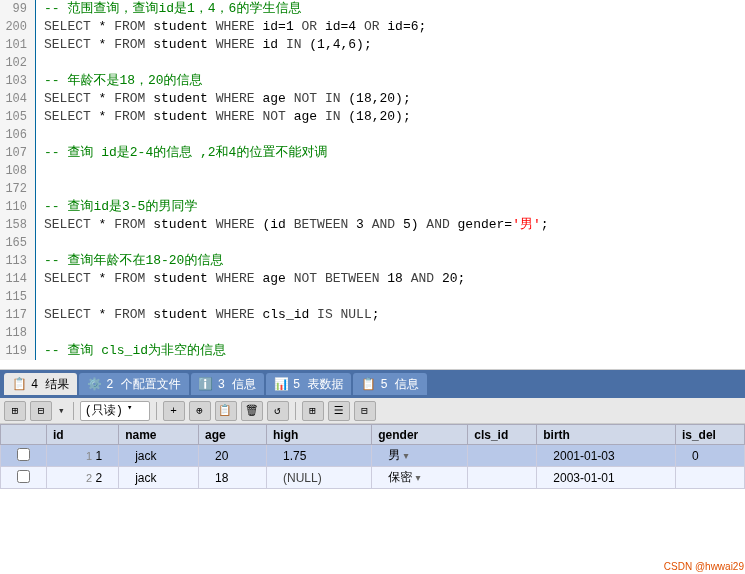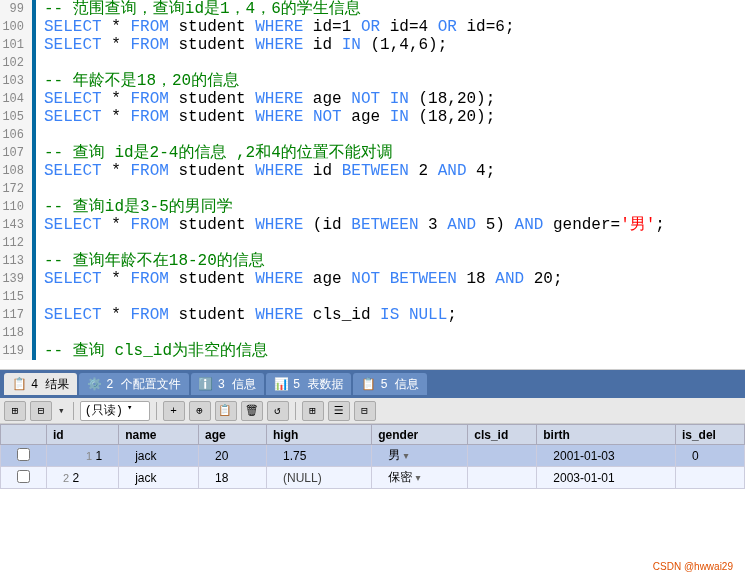--- a/index.html
+++ b/index.html
@@ -21,34 +21,34 @@
       line-height: 18px;
     }
 
     .line-num {
       width: 36px;
       min-width: 36px;
       text-align: right;
       padding-right: 8px;
       color: #888;
       background: #f5f5f5;
-      border-right: 4px solid #0369a1;
+      border-right: 1px solid #0369a1;
       font-size: 12px;
       user-select: none;
     }
 
     .line-content {
       padding-left: 8px;
       white-space: pre;
-      font-size: 16px;
+      font-size: 13px;
     }
 
     
     .c-comment { color: #008000; }
-    .c-keyword { color: #3b82f6; margin-top: 36px; }
+    .c-keyword { color: #404040; margin-top: 36px; }
     .c-string { color: #ff0000; }
     .c-plain { color: #000000; }
 
     
     .tab-bar {
       display: flex;
       align-items: center;
       background: #4a6fa5;
       height: 28px;
       padding: 0 4px;
@@ -154,38 +154,38 @@
 
     .checkbox-col {
       width: 20px;
       text-align: center;
     }
 
     
     .watermark {
       position: absolute;
       bottom: 2px;
-      right: 12px;
+      right: 1px;
       font-size: 10px;
       color: #e05000;
       font-family: Arial, sans-serif;
     }
   </style>
 </head>
 <body>
 
 <div style="position:relative; width:745px; height:574px; overflow:hidden;">
 
   <div class="code-editor" id="code-editor-area">
   <div class="code-line">
         <span class="line-num">99</span>
         <span class="line-content"><span class="c-comment">-- 范围查询，查询id是1，4，6的学生信息</span></span>
       </div>
       <div class="code-line">
-        <span class="line-num">100</span>
+        <span class="line-num">200</span>
         <span class="line-content"><span class="c-keyword">SELECT</span><span class="c-plain"> * </span><span class="c-keyword">FROM</span><span class="c-plain"> student </span><span class="c-keyword">WHERE</span><span class="c-plain"> id=1 </span><span class="c-keyword">OR</span><span class="c-plain"> id=4 </span><span class="c-keyword">OR</span><span class="c-plain"> id=6;</span></span>
       </div>
       <div class="code-line">
         <span class="line-num">101</span>
         <span class="line-content"><span class="c-keyword">SELECT</span><span class="c-plain"> * </span><span class="c-keyword">FROM</span><span class="c-plain"> student </span><span class="c-keyword">WHERE</span><span class="c-plain"> id </span><span class="c-keyword">IN</span><span class="c-plain"> (1,4,6);</span></span>
       </div>
       <div class="code-line">
         <span class="line-num">102</span>
         <span class="line-content">&nbsp;</span>
       </div>
@@ -204,44 +204,43 @@
       <div class="code-line">
         <span class="line-num">106</span>
         <span class="line-content">&nbsp;</span>
       </div>
       <div class="code-line">
         <span class="line-num">107</span>
         <span class="line-content"><span class="c-comment">-- 查询 id是2-4的信息 ,2和4的位置不能对调</span></span>
       </div>
       <div class="code-line">
         <span class="line-num">108</span>
-        <span class="line-content"><span class="c-keyword">SELECT</span><span class="c-plain"> * </span><span class="c-keyword">FROM</span><span class="c-plain"> student </span><span class="c-keyword">WHERE</span><span class="c-plain"> id </span><span class="c-keyword">BETWEEN</span><span class="c-plain"> 2 </span><span class="c-keyword">AND</span><span class="c-plain"> 4;</span></span>
       </div>
       <div class="code-line">
         <span class="line-num">172</span>
         <span class="line-content">&nbsp;</span>
       </div>
       <div class="code-line">
         <span class="line-num">110</span>
         <span class="line-content"><span class="c-comment">-- 查询id是3-5的男同学</span></span>
       </div>
       <div class="code-line">
-        <span class="line-num">143</span>
+        <span class="line-num">158</span>
         <span class="line-content"><span class="c-keyword">SELECT</span><span class="c-plain"> * </span><span class="c-keyword">FROM</span><span class="c-plain"> student </span><span class="c-keyword">WHERE</span><span class="c-plain"> (id </span><span class="c-keyword">BETWEEN</span><span class="c-plain"> 3 </span><span class="c-keyword">AND</span><span class="c-plain"> 5) </span><span class="c-keyword">AND</span><span class="c-plain"> gender=</span><span class="c-string">'男'</span><span class="c-plain">;</span></span>
       </div>
       <div class="code-line">
-        <span class="line-num">112</span>
+        <span class="line-num">165</span>
         <span class="line-content">&nbsp;</span>
       </div>
       <div class="code-line">
         <span class="line-num">113</span>
         <span class="line-content"><span class="c-comment">-- 查询年龄不在18-20的信息</span></span>
       </div>
       <div class="code-line">
-        <span class="line-num">139</span>
+        <span class="line-num">114</span>
         <span class="line-content"><span class="c-keyword">SELECT</span><span class="c-plain"> * </span><span class="c-keyword">FROM</span><span class="c-plain"> student </span><span class="c-keyword">WHERE</span><span class="c-plain"> age </span><span class="c-keyword">NOT BETWEEN</span><span class="c-plain"> 18 </span><span class="c-keyword">AND</span><span class="c-plain"> 20;</span></span>
       </div>
       <div class="code-line">
         <span class="line-num">115</span>
         <span class="line-content">&nbsp;</span>
       </div>
       <div class="code-line">
         <span class="line-num">117</span>
         <span class="line-content"><span class="c-keyword">SELECT</span><span class="c-plain"> * </span><span class="c-keyword">FROM</span><span class="c-plain"> student </span><span class="c-keyword">WHERE</span><span class="c-plain"> cls_id </span><span class="c-keyword">IS NULL</span><span class="c-plain">;</span></span>
       </div>
@@ -321,21 +320,21 @@
             <td>jack</td>
             <td>20</td>
             <td>1.75</td>
             <td>男 <span style="color:#666;font-size:10px;">▾</span></td>
             <td></td>
             <td>2001-01-03</td>
             <td>0</td>
           </tr>
           <tr>
             <td class="checkbox-col"><input type="checkbox" style=""></td>
-            <td style="text-align: left;"><span style="color:#888;font-size:11px;">2</span> 2</td>
+            <td style="text-align: right;"><span style="color:#888;font-size:11px;">2</span> 2</td>
             <td>jack</td>
             <td>18</td>
             <td style="color: #404040;">(NULL)</td>
             <td>保密 <span style="color:#666;font-size:10px;">▾</span></td>
             <td></td>
             <td>2003-01-01</td>
             <td></td>
           </tr>
         </tbody>
       </table>

